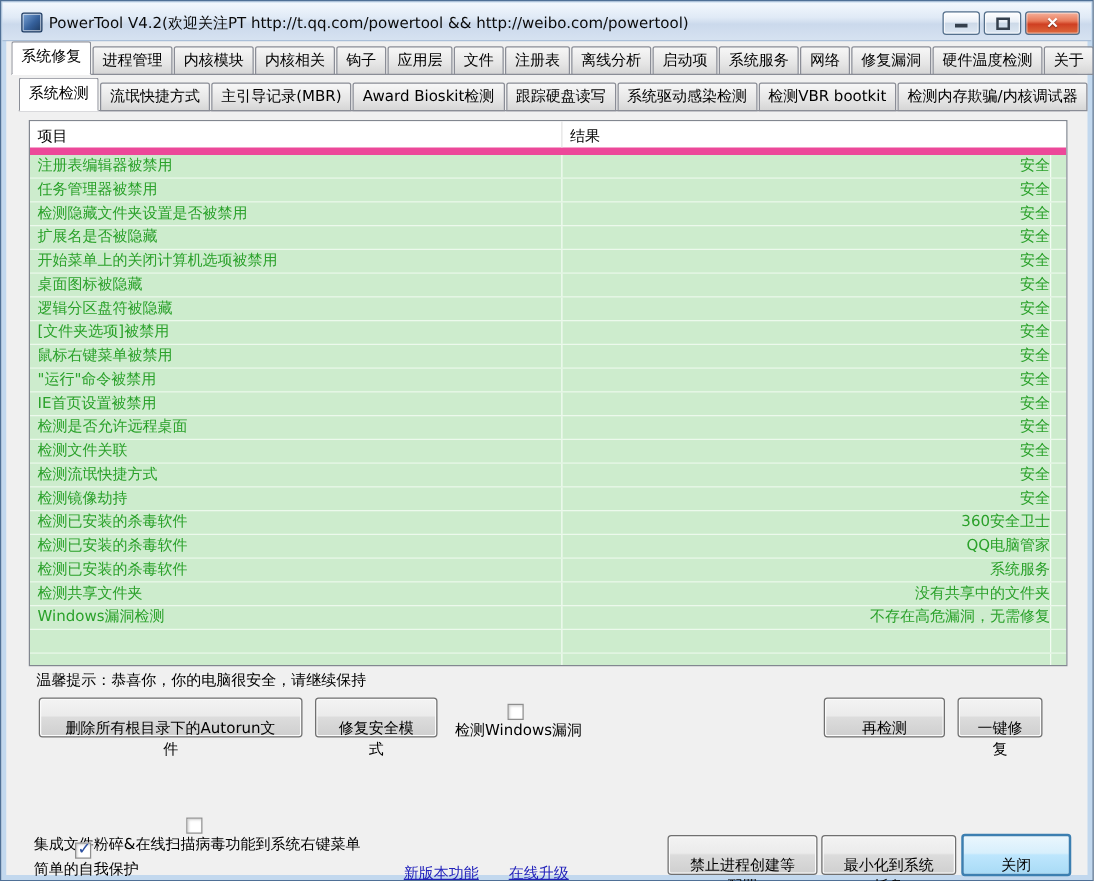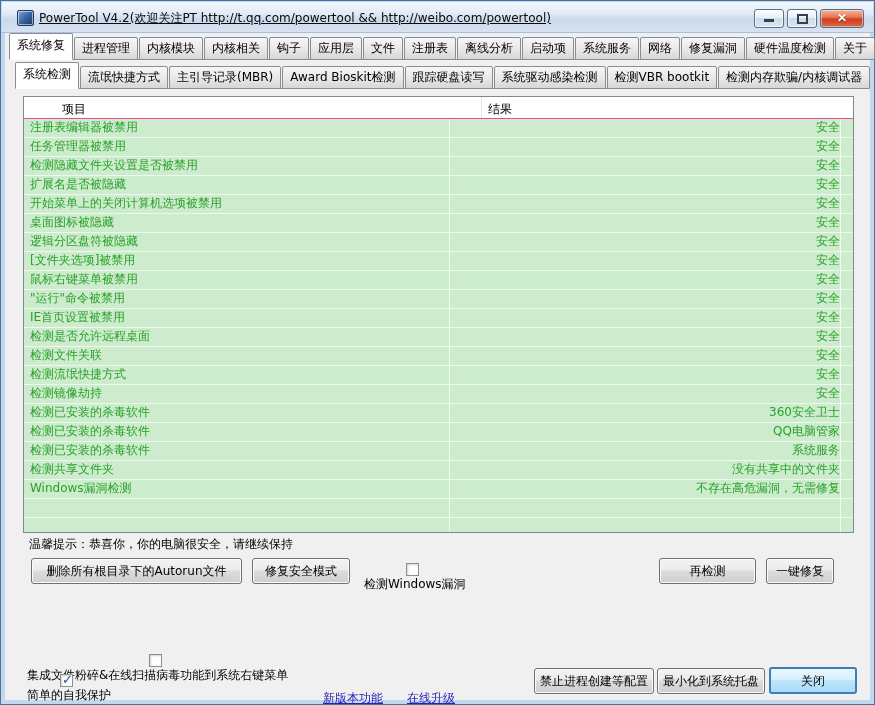--- a/index.html
+++ b/index.html
@@ -20,21 +20,21 @@
     background:linear-gradient(180deg,#f3f8fd 0%,#e0eaf6 40%,#cbd9ec 58%,#d6e2f1 100%);
     border-bottom:1px solid #aabfd8;
   }
   .app-icon {
     position:absolute; left:15px; top:8px; width:15px; height:14px;
     background:linear-gradient(135deg,#7da6d8 0%,#35609b 55%,#1d3a61 100%);
     border:1px solid #1d3a61; border-radius:2px;
     box-shadow: inset 0 0 0 1px rgba(255,255,255,.55);
   }
   .title-text {
-    position:absolute; left:37px; top:8px; font-size:12px; color:#0a0a0a; white-space:nowrap;text-decoration:underline;
+    position:absolute; left:37px; top:8px; font-size:12px; color:#0a0a0a; white-space:nowrap;
   }
   .win-controls { position:absolute; right:9px; top:7px; display:flex; }
   .win-btn {
     height:19px; border:1px solid #55708c; border-radius:3px; margin-left:3px;
     position:relative; box-sizing:border-box; padding:0; cursor:default;
   }
   .win-btn.min,.win-btn.max { width:30px;
     background:linear-gradient(#ffffff,#e8eef6 45%,#ccd9e8 50%,#dde7f2);
     box-shadow: inset 0 0 0 1px rgba(255,255,255,.7);
   }
@@ -61,38 +61,38 @@
   }
   .tab.active {
     background:#fff; height:25px; line-height:23px; border-bottom-color:#fff; z-index:2;
   }
   
   .grid {
     position:absolute; left:22px; top:95px; width:831px; height:437px;
     background:#fff; border:1px solid #828790; box-sizing:border-box;
     overflow:hidden; font-size:12px;
   }
-  .grid-header { display:flex; height:21px; border-bottom:1px solid #ec4899; color:#000; background:#fff;padding-left:32px; }
+  .grid-header { display:flex; height:21px; border-bottom:6px solid #ec4899; color:#000; background:#fff; }
   .gh-cell { box-sizing:border-box; padding:4px 0 0 6px; white-space:nowrap; }
   .gh-cell.c1 { width:426px; border-right:1px solid #e3e3e3; }
   .gh-cell.c2 { flex:1; }
   .tr { display:flex; height:18px; background:#cdeccd; border-bottom:1px solid #ecf9ec; color:#2aa12a; }
   .td { box-sizing:border-box; line-height:17px; padding-left:6px; overflow:hidden; white-space:nowrap; }
   .td.c1 { width:426px; border-right:1px solid #f3fcf3; }
   .td.c2 { width:391px; border-right:1px solid #f3fcf3;text-align:right; }
   .td.c3 { flex:1; }
   
   .tip { position:absolute; left:28px; top:535px; font-size:12px; color:#000; white-space:nowrap; }
   
   .btn {
     position:absolute; height:26px; box-sizing:border-box;
     border:1px solid #707070; border-radius:3px;
     background:linear-gradient(#f3f3f3,#ebebeb 45%,#dcdcdc 50%,#cfcfcf);
     box-shadow: inset 0 0 0 1px #fbfbfb;
-    font-size:12px; color:#000; text-align:center; padding:4px;
+    font-size:12px; color:#000; text-align:center; padding:15px;
     font-family:"DejaVu Sans","Liberation Sans",sans-serif;
   }
   #btn-autorun   { left:30px;  top:557px; width:211px; }
   #btn-safemode  { left:251px; top:557px; width:98px;  }
   #btn-recheck   { left:658px; top:557px; width:97px;  }
   #btn-onefix    { left:765px; top:557px; width:68px;text-align:center;  }
   #btn-blockproc { left:533px; top:667px; width:120px; }
   #btn-tray      { left:656px; top:667px; width:108px; }
   #btn-close     {
     left:768px; top:666px; width:88px; height:27px;

